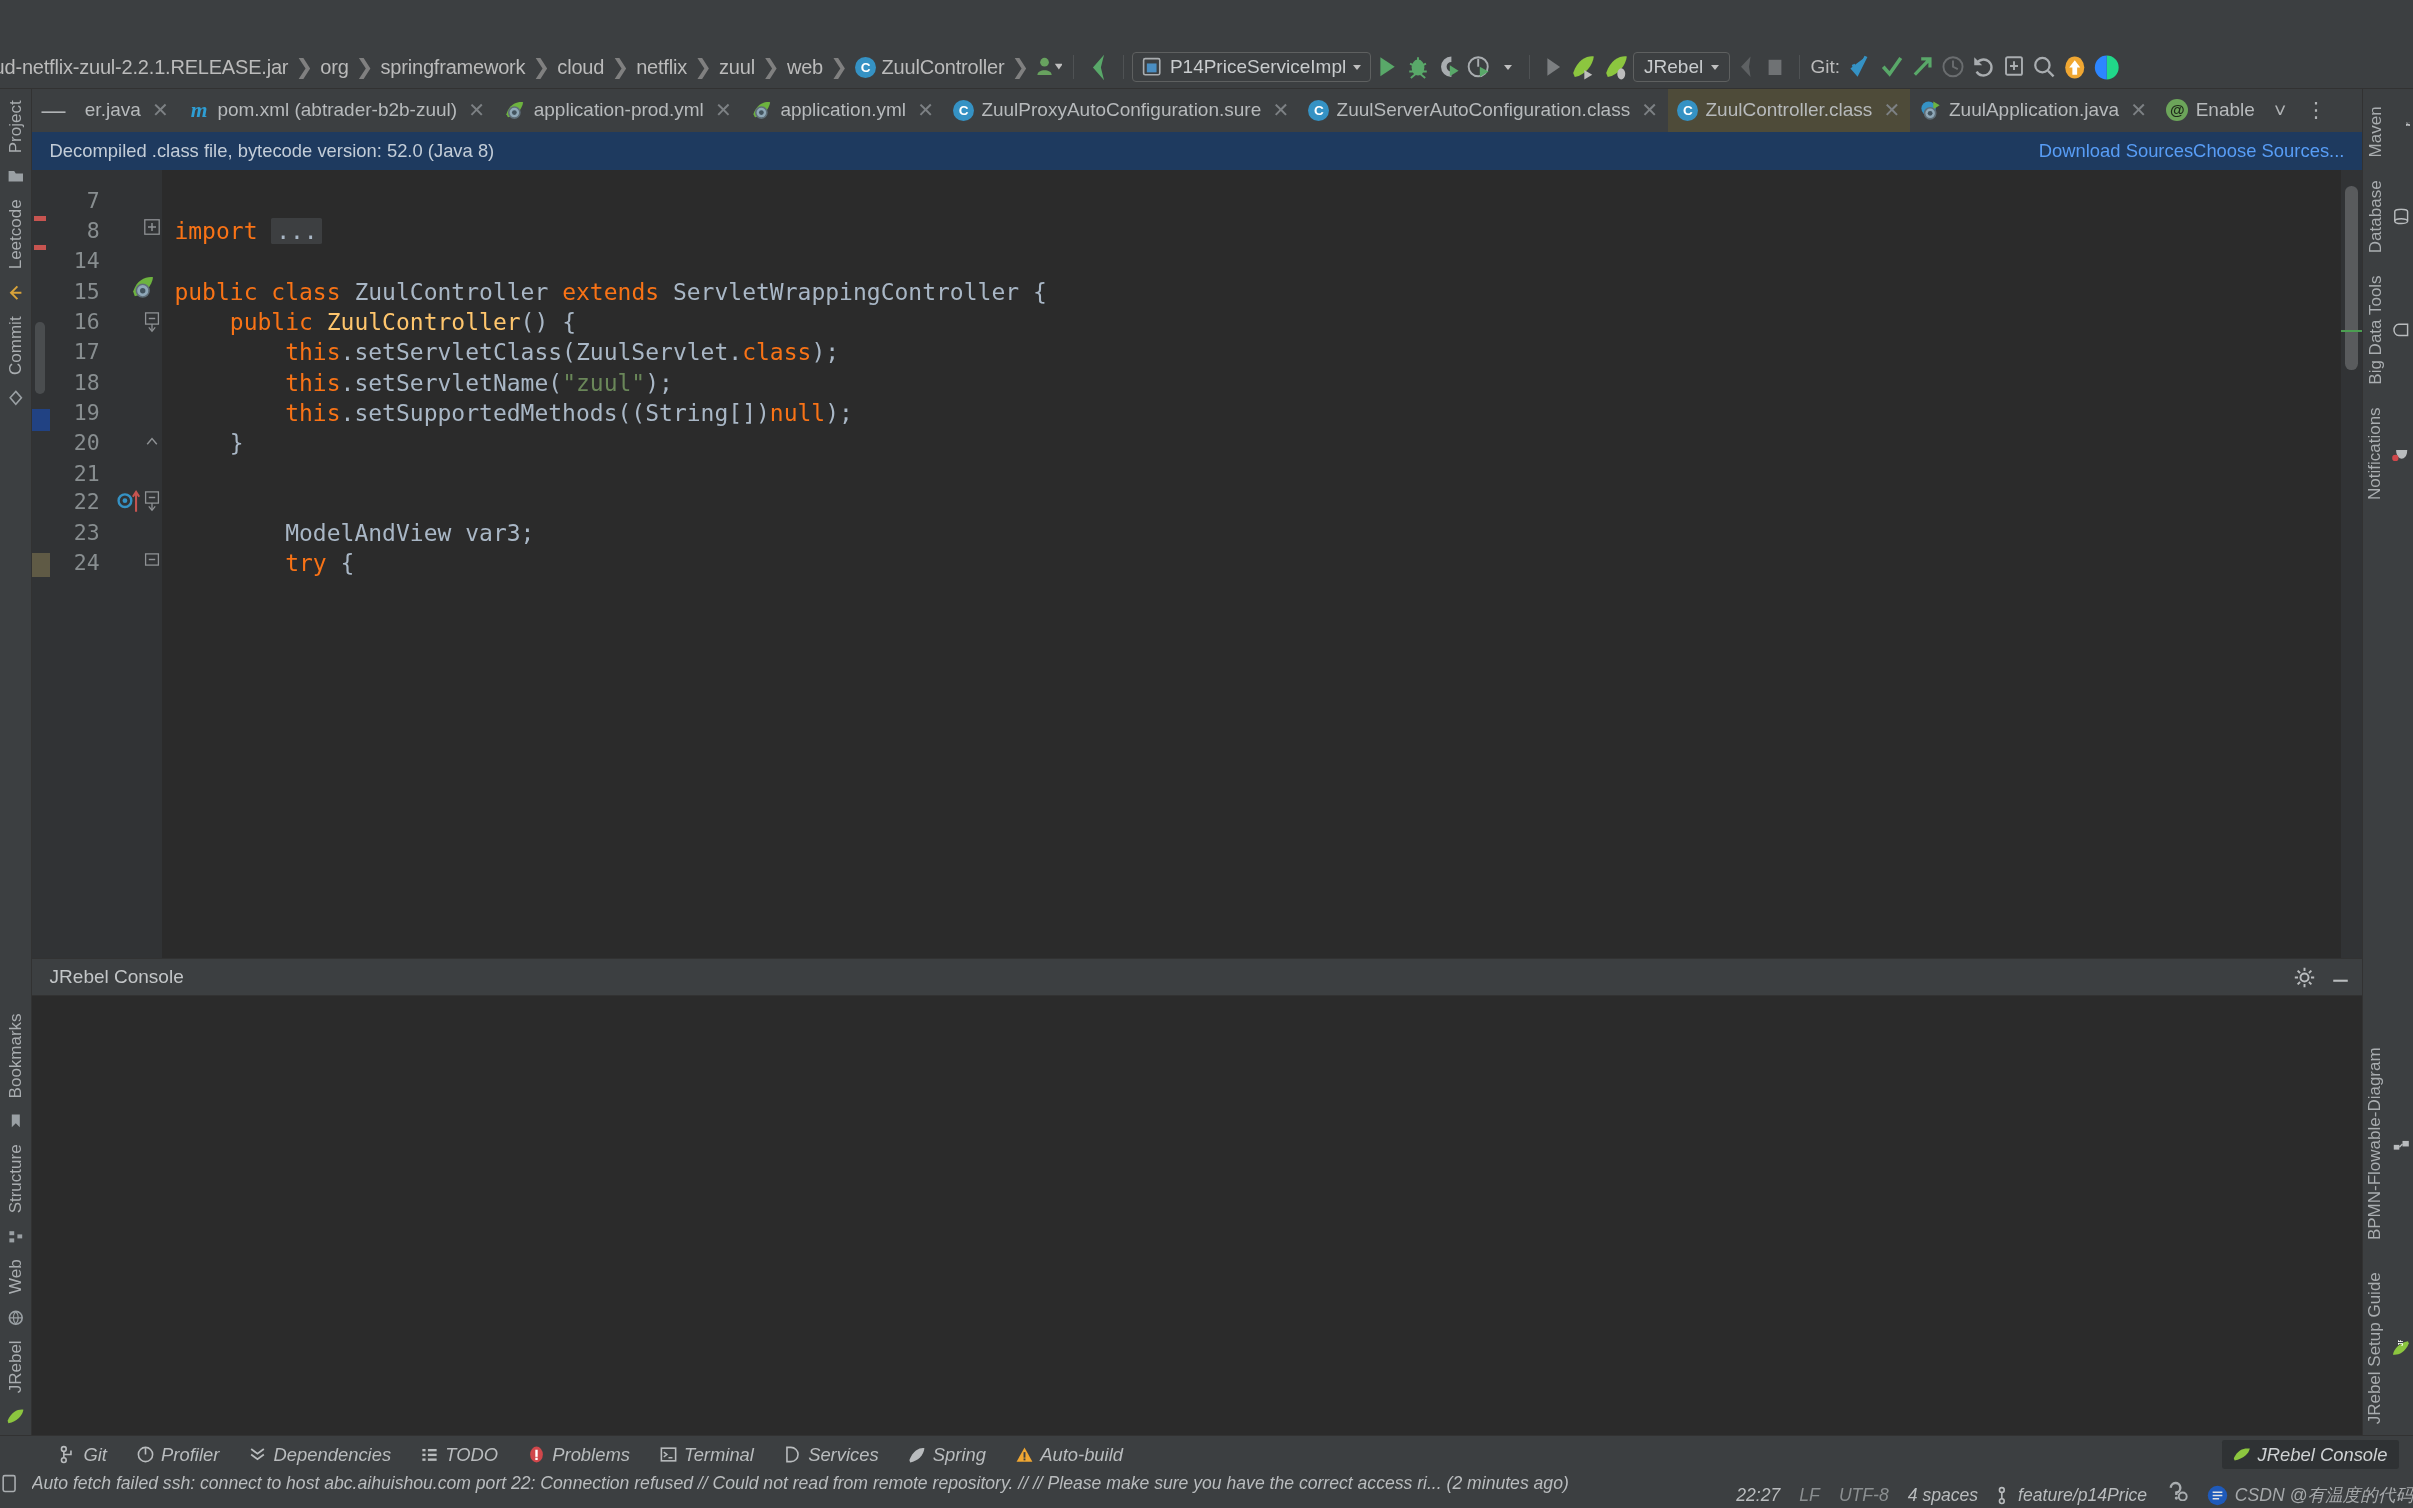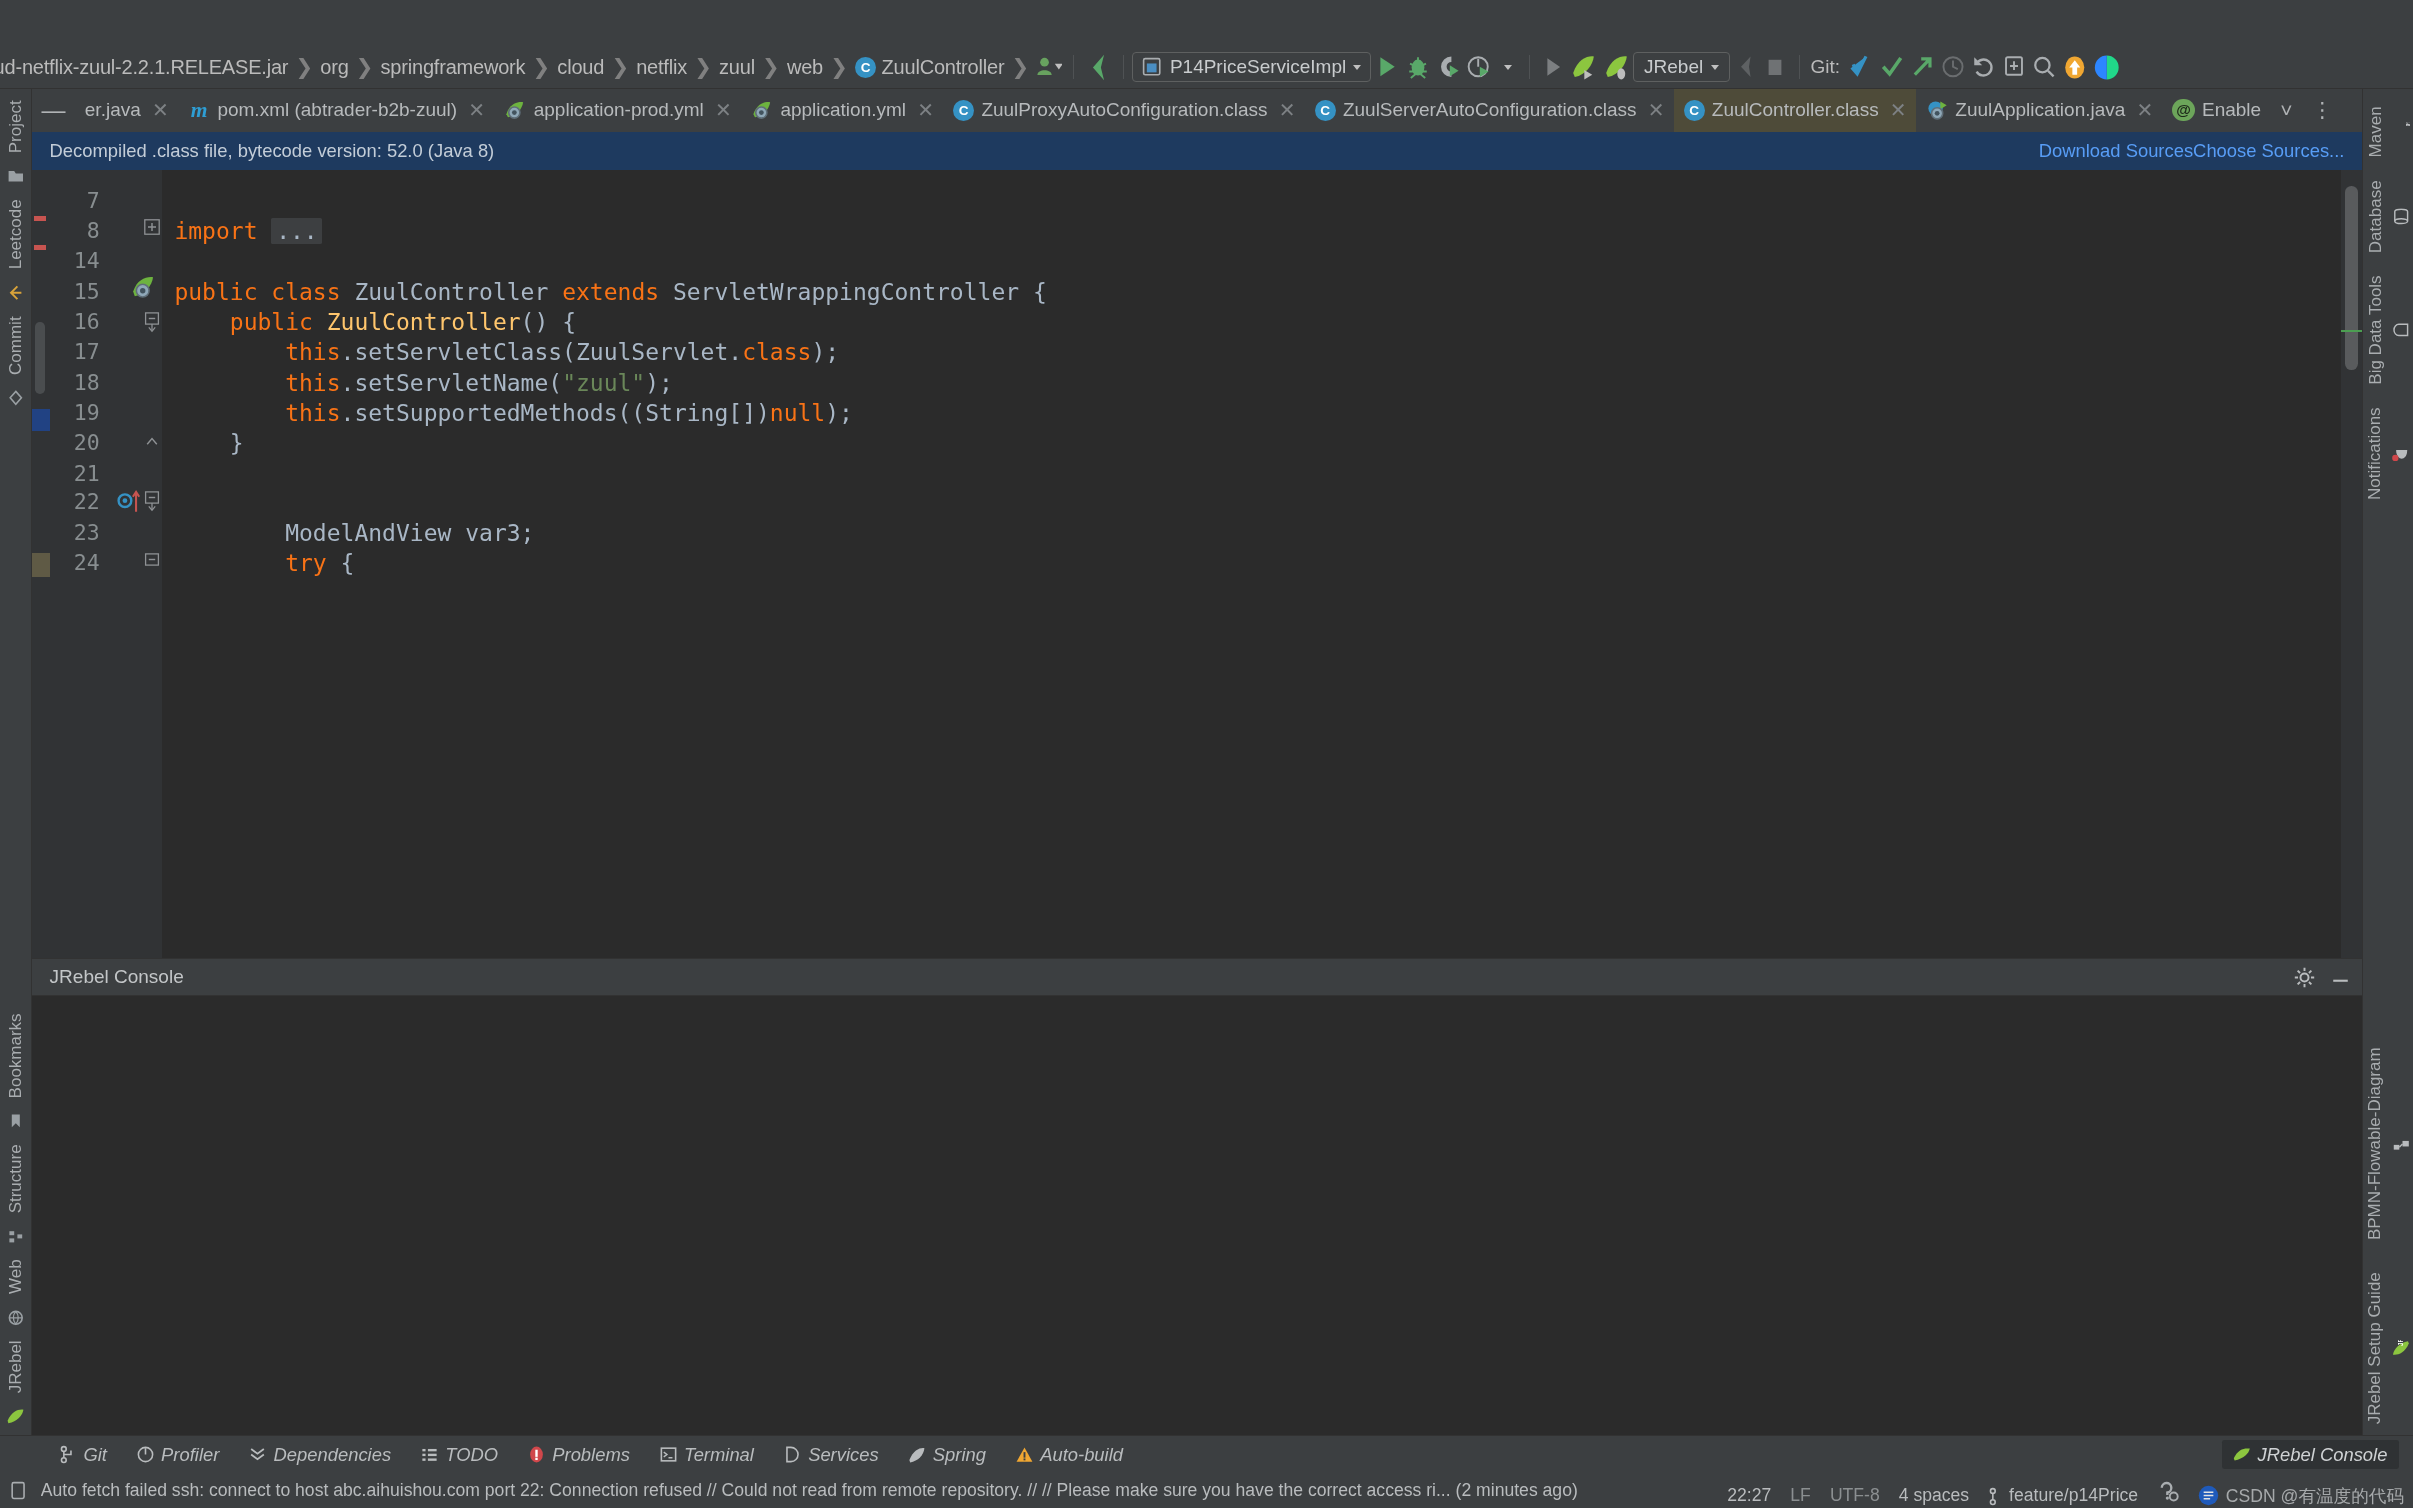--- a/index.html
+++ b/index.html
@@ -183,22 +183,22 @@
   }
   .bbitem {
     display: inline-flex; align-items: center; gap: 6.4px;
     color: #b9bcbe; font-size: 18.4px; padding: 0 14.4px;
   }
   .bb-right { margin-left: auto; display: flex; align-items: center; gap: 8px; padding-right: 14.4px; }
 
   
   .statusbar {
     height: 35px; flex: 0 0 35px; background: #3c3f41;
-    display: flex; align-items: center; padding: 0 9px;
-    color: #b9bcbe; font-size: 17.6px; gap: 0;
+    display: flex; align-items: flex-start; padding: 0 0;
+    color: #b9bcbe; font-size: 17.6px; gap: 0; font-style: italic;
   }
   .sb-msg { color: #b9bcbe; font-size: 17.6px; margin-left: 12.8px;
             white-space: nowrap; overflow: hidden; max-width: 1636px;}
   .sb-right { margin-left: auto; display: flex; align-items: center; gap: 19px; }
   .sb-dim { color: #8b8f91; }
   .sb-item { white-space: nowrap; margin-top: 10px; }
 
   .jrebel-console-pill {
     display:inline-flex;align-items:center;gap:7.2px;
     background:#2f3234;color:#cfd2d4;font-size:18.4px;padding:3.2px 11.2px;border-radius:2.4px;
@@ -490,21 +490,21 @@
                 <circle cx="13" cy="17" r="7" fill="#8fa8b8" stroke="#5f6e78" stroke-width="2"></circle>
                 <circle cx="13" cy="17" r="3" fill="#42535e"></circle>
               </svg>
           </span>
           <span>application.yml</span>
           <span class="x">✕</span>
         </div>
 
         <div class="tab">
           <span class="cls-badge">C</span>
-          <span>ZuulProxyAutoConfiguration.class</span>
+          <span>ZuulProxyAutoConfiguration.sure</span>
           <span class="x">✕</span>
         </div>
 
         <div class="tab">
           <span class="cls-badge">C</span>
           <span>ZuulServerAutoConfiguration.class</span>
           <span class="x">✕</span>
         </div>
 
         <div class="tab active">

